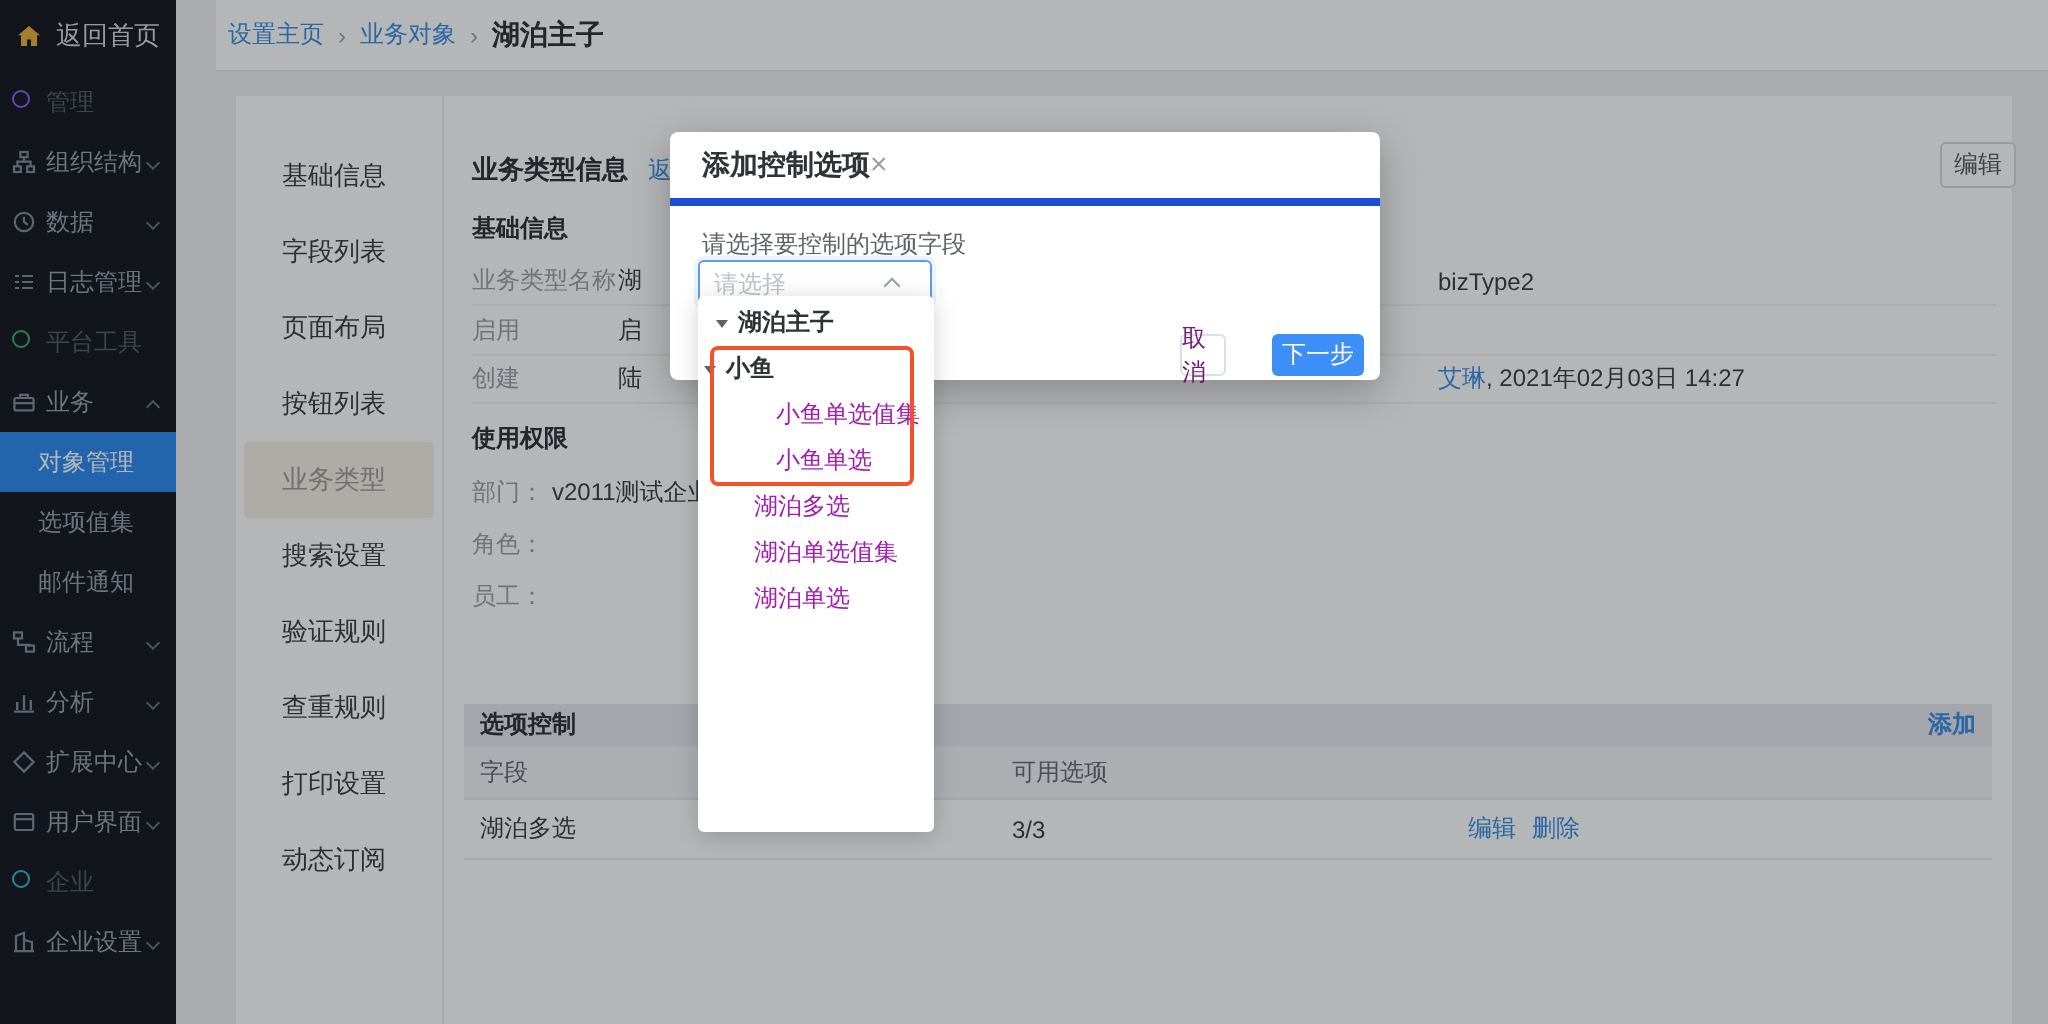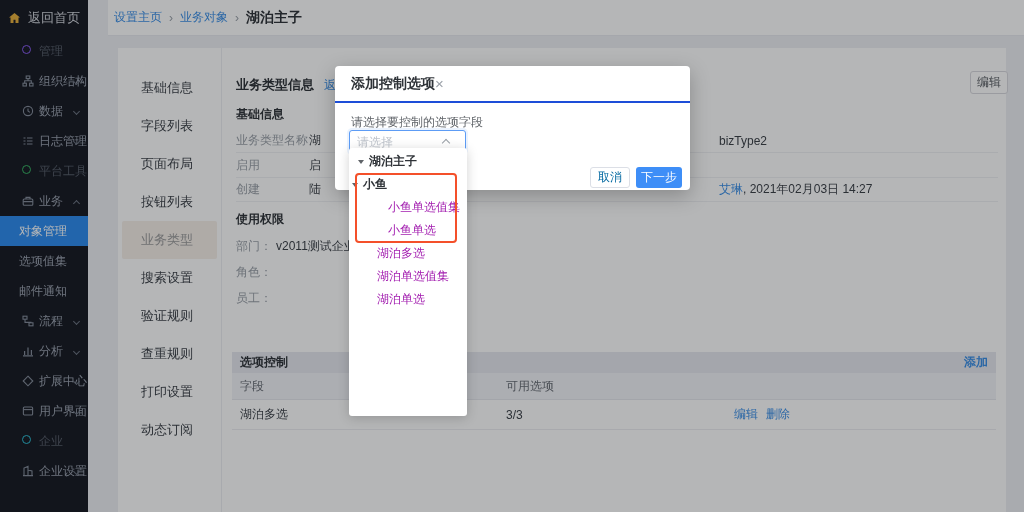--- a/index.html
+++ b/index.html
@@ -4,21 +4,21 @@
 <style>
   * { margin:0; padding:0; box-sizing:border-box; }
   body { background:#333; }
   .app{ position:relative; width:1024px; height:512px; overflow:hidden;
         background:#eef0f4; font-family:"Liberation Sans","DejaVu Sans",sans-serif; }
 
   
   .sidebar{ position:absolute; left:0; top:0; width:88px; height:512px; background:#161922; z-index:1; }
   .side-back{ height:36px; display:flex; align-items:center; gap:7px; padding-left:8px;
               color:#d3d6dd; font-size:13px; cursor:pointer; }
-  .s-item{ height:30px; display:flex; align-items:center; padding-left:22px; padding-right:4px;
+  .s-item{ height:30px; display:flex; align-items:center; padding-left:6px; padding-right:4px;
            color:#9aa1ae; font-size:12px; position:relative; cursor:pointer; white-space:nowrap; }
   .s-item .s-ico{ width:12px; height:12px; margin-right:5px; display:inline-flex; color:#848c9a; flex:0 0 12px; }
   .s-item.dim{ color:#565c68; }
   .s-item.sub{ padding-left:19px; }
   .s-item.active{ background:#2d8cf0; color:#fff; }
   .s-chev{ position:absolute; right:9px; top:13px; width:5px; height:5px;
            border-right:1px solid #6c7380; border-bottom:1px solid #6c7380; transform:rotate(45deg); }
   .s-chev.up{ transform:rotate(-135deg); top:15px; }
   .ring{ width:9px; height:9px; border-radius:50%; border:1.5px solid currentColor; }
   .ring.purple{ color:#8b5cf6; } .ring.green{ color:#36b763; } .ring.cyan{ color:#2cc2d8; }
@@ -59,35 +59,35 @@
              border-bottom:1px solid #e6e7ec; }
   .tbl-row{ height:30px; display:flex; align-items:center; color:#3a3f46; border-bottom:1px solid #ededf1; }
   .col1{ width:274px; padding-left:8px; flex:0 0 274px; }
   .col2{ width:228px; flex:0 0 228px; }
   .col3{ display:flex; gap:8px; }
 
   
   .backdrop{ position:absolute; inset:0; background:rgba(10,12,16,.30); z-index:5; }
   .modal{ position:absolute; left:335px; top:66px; width:355px; height:124px; background:#fff;
           border-radius:4px; box-shadow:0 6px 20px rgba(0,0,0,.25); z-index:10; }
-  .m-head{ height:37px; border-bottom:2px solid #1d4ed8; display:flex; align-items:center;
+  .m-head{ height:37px; border-bottom:4px solid #1d4ed8; display:flex; align-items:center;
            justify-content:flex-start; padding:0 16px; }
   .m-title{ font-size:14px; font-weight:bold; color:#2f3338; }
   .m-close{ font-size:15px; color:#9aa0a8; cursor:pointer; line-height:1; }
   .m-label{ position:absolute; left:16px; top:48px; font-size:12px; color:#5f6368; }
   .m-select{ position:absolute; left:14px; top:64px; width:117px; height:23px; border:1px solid #5d9cf5;
              border-radius:3px; display:flex; align-items:center; padding:0 7px; background:#fff;
              box-shadow:0 0 0 2px rgba(93,156,245,.12); cursor:pointer; }
   .m-select input{ border:none; outline:none; width:86px; font-size:12px; color:#333; background:transparent; }
   .m-select input::placeholder{ color:#bfc4cc; }
   .sel-chev{ width:6px; height:6px; border-right:1.2px solid #9aa0a8; border-bottom:1.2px solid #9aa0a8;
              transform:rotate(-135deg); margin-top:3px; }
   .btn{ position:absolute; height:21px; border-radius:3px; font-size:12px; display:flex;
         align-items:center; justify-content:center; cursor:pointer; }
-  .btn-cancel{ left:255px; top:101px; width:40px; background:#fff; border:1px solid #dcdfe6; color:#0369a1; }
+  .btn-cancel{ left:255px; top:101px; width:23px; background:#fff; border:1px solid #dcdfe6; color:#701a75; }
   .btn-next{ left:301px; top:101px; width:46px; background:#3e8ef7; color:#fff; }
 
   
   .dropdown{ position:absolute; left:349px; top:148px; width:118px; height:268px; background:#fff;
              border-radius:3px; box-shadow:0 2px 12px rgba(0,0,0,.18); z-index:11; padding-top:2px; }
   .t-row{ height:23px; display:flex; align-items:center; font-size:12px; color:#a21caf; cursor:pointer; }
   .caret{ width:0; height:0; border-left:3.5px solid transparent; border-right:3.5px solid transparent;
           border-top:4.5px solid #5f6368; margin-right:5px; flex:0 0 auto; }
   .lv1{ padding-left:9px; font-weight:bold; color:#2f3338; }
   .lv2p{ padding-left:3px; font-weight:bold; color:#2f3338; }

